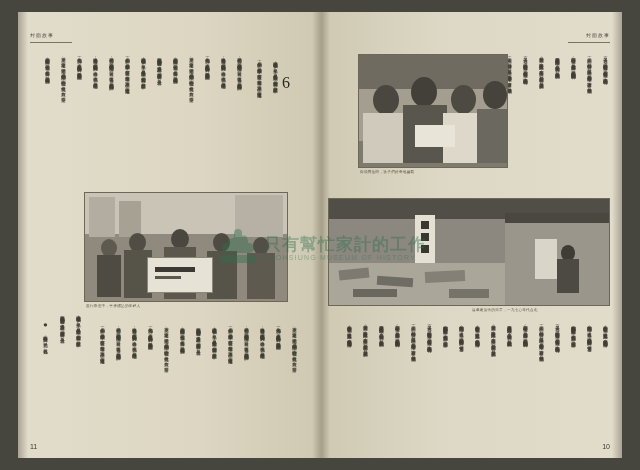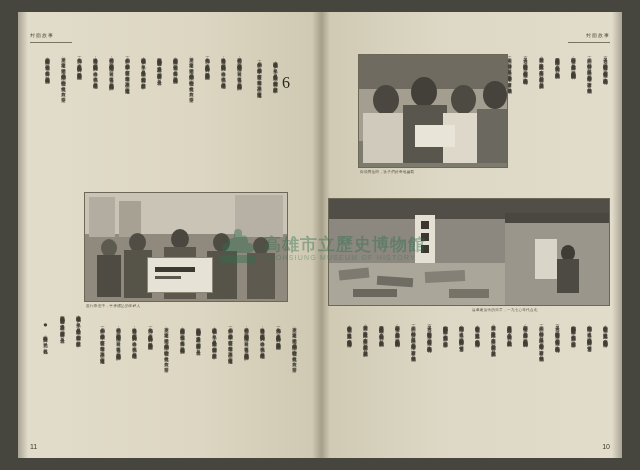--- a/index.html
+++ b/index.html
@@ -265,19 +265,19 @@
     <div class="gutter"></div>
 
     <div class="watermark">
       <div class="wm-logo">
         <div class="b" style="left:16px;top:0;width:8px;height:14px;border-radius:4px 4px 0 0;"></div>
         <div class="b" style="left:4px;top:14px;width:32px;height:10px;border-radius:5px;"></div>
         <div class="b" style="left:2px;top:26px;width:36px;height:8px;border-radius:3px;"></div>
         <div class="b" style="left:10px;top:8px;width:20px;height:10px;transform:rotate(-14deg);border-radius:4px;"></div>
       </div>
       <div class="wm-text">
-        <div class="wm-cn">高雄市立歷史博物館</div>
+        <div class="wm-cn">只有幫忙家計的工作</div>
         <div class="wm-en">KAOHSIUNG MUSEUM OF HISTORY</div>
       </div>
     </div>
 
   </div>
 </div>
 
 </body></html>

